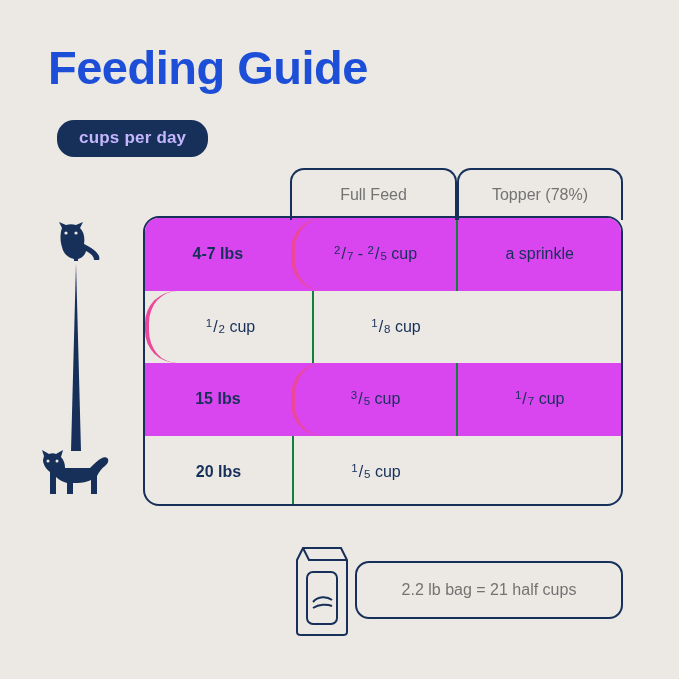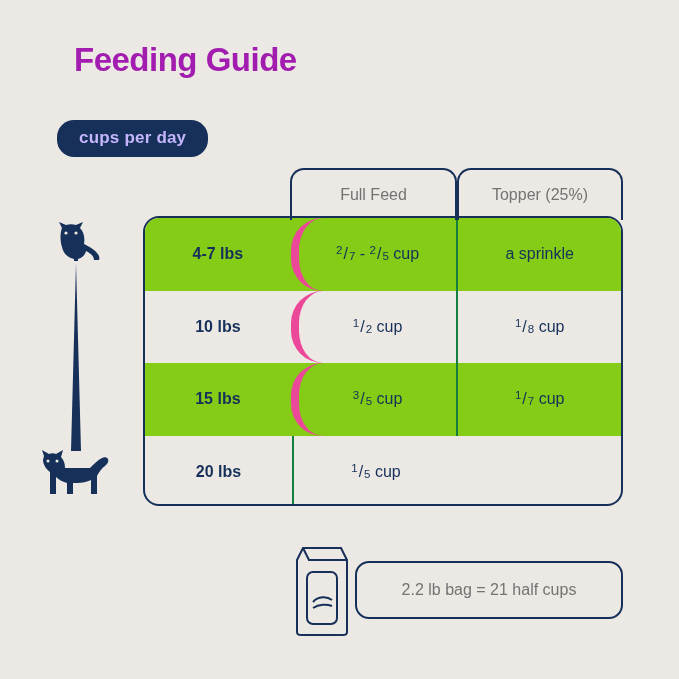--- a/index.html
+++ b/index.html
@@ -17,26 +17,26 @@
   }
 
   .page {
     position: absolute;
     inset: 0;
   }
 
   
   .title {
     position: absolute;
-    left: 74px;
+    left: 48px;
     top: 42px;
-    font-size: 33px;
+    font-size: 47px;
     font-weight: bold;
     letter-spacing: -0.5px;
-    color: #a21caf;
+    color: #1d4ed8;
     line-height: 1.1;
   }
 
   .pill {
     position: absolute;
     left: 57px;
     top: 120px;
     background: #16305a;
     color: #c4b5fd;
     border-radius: 17px;
@@ -87,32 +87,32 @@
     box-sizing: border-box;
     overflow: hidden;
     z-index: 2;
   }
 
   .row {
     display: flex;
     height: 72.5px;
     box-sizing: border-box;
   }
-  .row.shaded { background: #84cc16; }
+  .row.shaded { background: #d946ef; }
 
   .cell {
     display: flex;
     align-items: center;
     justify-content: center;
     font-size: 16px;
     color: #16305a;
     box-sizing: border-box;
   }
   .cell.weight { width: 147px; font-weight: bold; }
-  .cell.full { width: 167px; border-left: 8px solid #ec4899; border-radius: 32px; }
+  .cell.full { width: 167px; border-left: 4px solid #ec4899; border-radius: 32px; }
   .cell.topper { width: 166px; border-left: 2px solid #15803d; }
 
   
   .frac {
     display: inline-block;
     white-space: nowrap;
   }
   .frac sup {
     font-size: 0.72em;
     vertical-align: 0.45em;
@@ -200,34 +200,33 @@
     <svg viewBox="0 0 72 52" width="72" height="52" aria-hidden="true">
       <path fill="#16305a" d="M6 6 L4 0 L11 4 C13 3 16 3 18 4 L25 0 L23 7 C26 10 27 14 27 18 L52 18 C56 14 60 10 64 8 C66 7 69 7 70 9 C71 12 69 14 67 16 C64 18 61 22 59 26 L59 44 L53 44 L53 30 C49 32 44 33 39 33 L35 33 L35 44 L29 44 L29 33 C25 32 21 30 18 27 L18 44 L12 44 L12 22 C8 19 5 14 5 10 Z"></path>
       <circle cx="10" cy="11" r="1.5" fill="#ece9e4"></circle>
       <circle cx="19" cy="11" r="1.5" fill="#ece9e4"></circle>
     </svg>
   </div>
 
   <div class="table-wrap">
 
     <div class="col-head full">Full Feed</div>
-    <div class="col-head topper">Topper (25%)</div>
+    <div class="col-head topper">Topper (78%)</div>
 
     <div class="table-body">
 
       <div class="row shaded">
         <div class="cell weight">4-7 lbs</div>
         <div class="cell full">
           <span class="frac"><sup>2</sup><span class="slash">/</span><sub>7</sub> - <sup>2</sup><span class="slash">/</span><sub>5</sub> cup</span>
         </div>
         <div class="cell topper">a sprinkle</div>
       </div>
 
       <div class="row">
-        <div class="cell weight">10 lbs</div>
         <div class="cell full">
           <span class="frac"><sup>1</sup><span class="slash">/</span><sub>2</sub> cup</span>
         </div>
         <div class="cell topper">
           <span class="frac"><sup>1</sup><span class="slash">/</span><sub>8</sub> cup</span>
         </div>
       </div>
 
       <div class="row shaded">
         <div class="cell weight">15 lbs</div>

